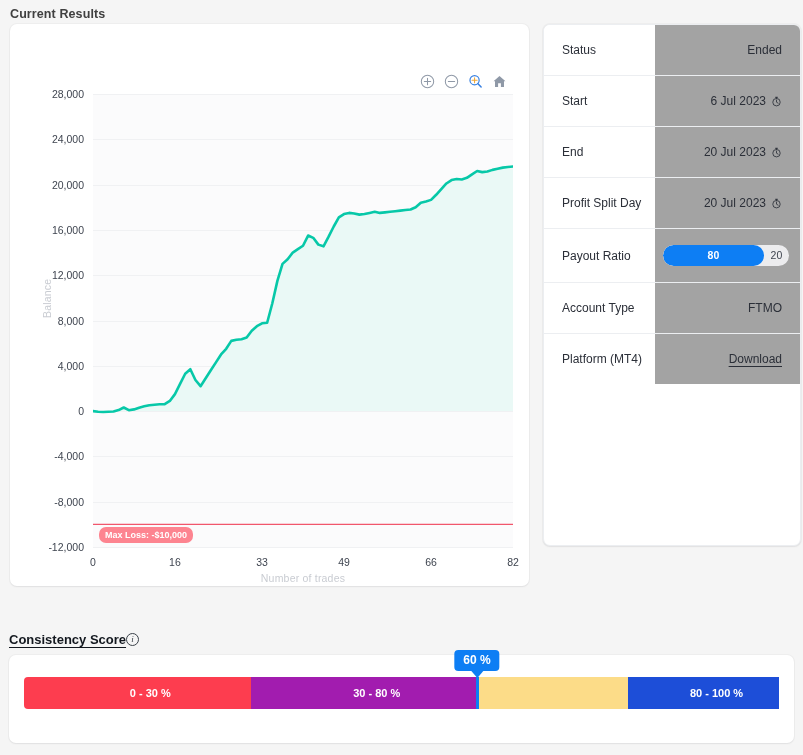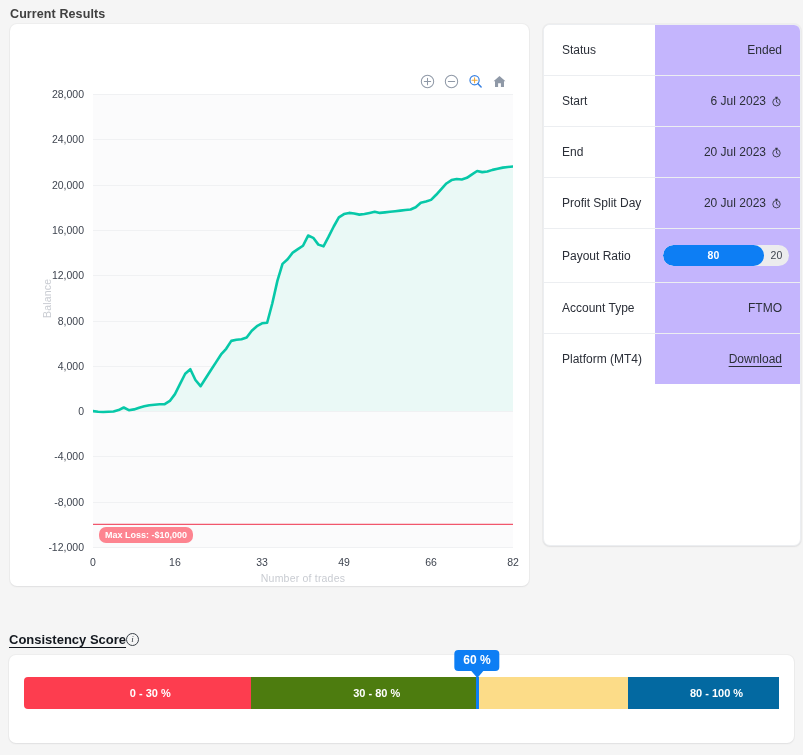--- a/index.html
+++ b/index.html
@@ -123,21 +123,21 @@
     width: 111px; flex: 0 0 111px;
     padding: 16px 0 16px 18px;
     font-size: 12px; color: #2b2f38; background: #fff;
     display: flex; align-items: center;
     line-height: 1.5;
   }
   .tvalue {
     flex: 1 1 auto;
     padding: 16px 18px 16px 8px;
     font-size: 12px; color: #2b2f38;
-    background: #c4b5fd;
+    background: #a3a3a3;
     display: flex; align-items: center; justify-content: flex-end;
     gap: 5px; text-align: right;
     line-height: 1.5;
     flex-wrap: wrap;
   }
   .val-text { white-space: nowrap; }
   .clock {
     width: 11px; height: 11px; flex: 0 0 auto; display: inline-block;
   }
   .dl-link {
@@ -357,22 +357,22 @@
   </div>
 
   <div class="score-heading-wrap">
     <span class="score-heading-text">Consistency Score</span>
     <span class="info-icon">i</span>
   </div>
 
   <div id="score-card" class="card">
     <div class="score-bar" id="score-bar">
         <div class="seg" style="background: rgb(253, 61, 79); width: 30%;">0 - 30 %</div>
-        <div class="seg" style="background: #4d7c0f; width: 30%;">30 - 80 %</div>
+        <div class="seg" style="background: #a21caf; width: 30%;">30 - 80 %</div>
         <div class="seg" style="background: rgb(252, 220, 136); width: 20%;"></div>
-        <div class="seg" style="background: #0369a1; width: 20%;">80 - 100 %</div>
+        <div class="seg" style="background: #1d4ed8; width: 20%;">80 - 100 %</div>
         <div class="marker" style="left: calc(60% - 1.5px); background: rgb(13, 126, 244);">
           <div class="marker-bubble" style="background: rgb(13, 126, 244);">60 %</div>
         </div>
       </div>
   </div>
 
 </div>
 
 </body></html>

